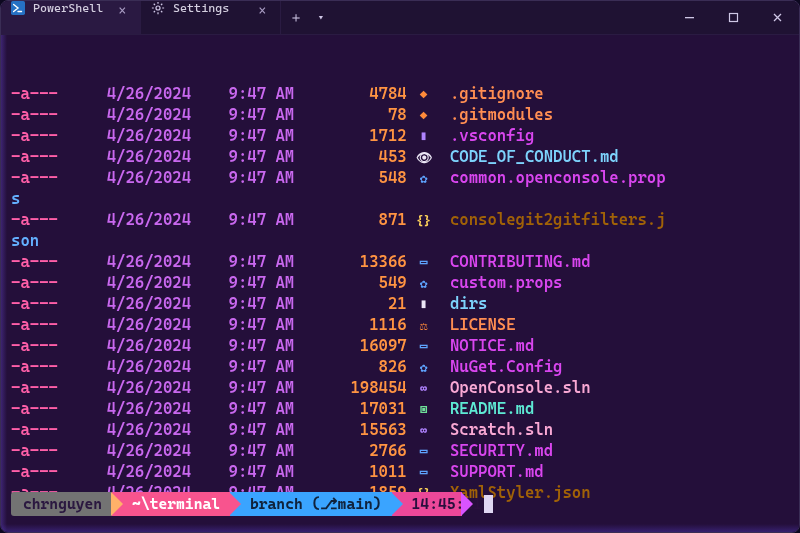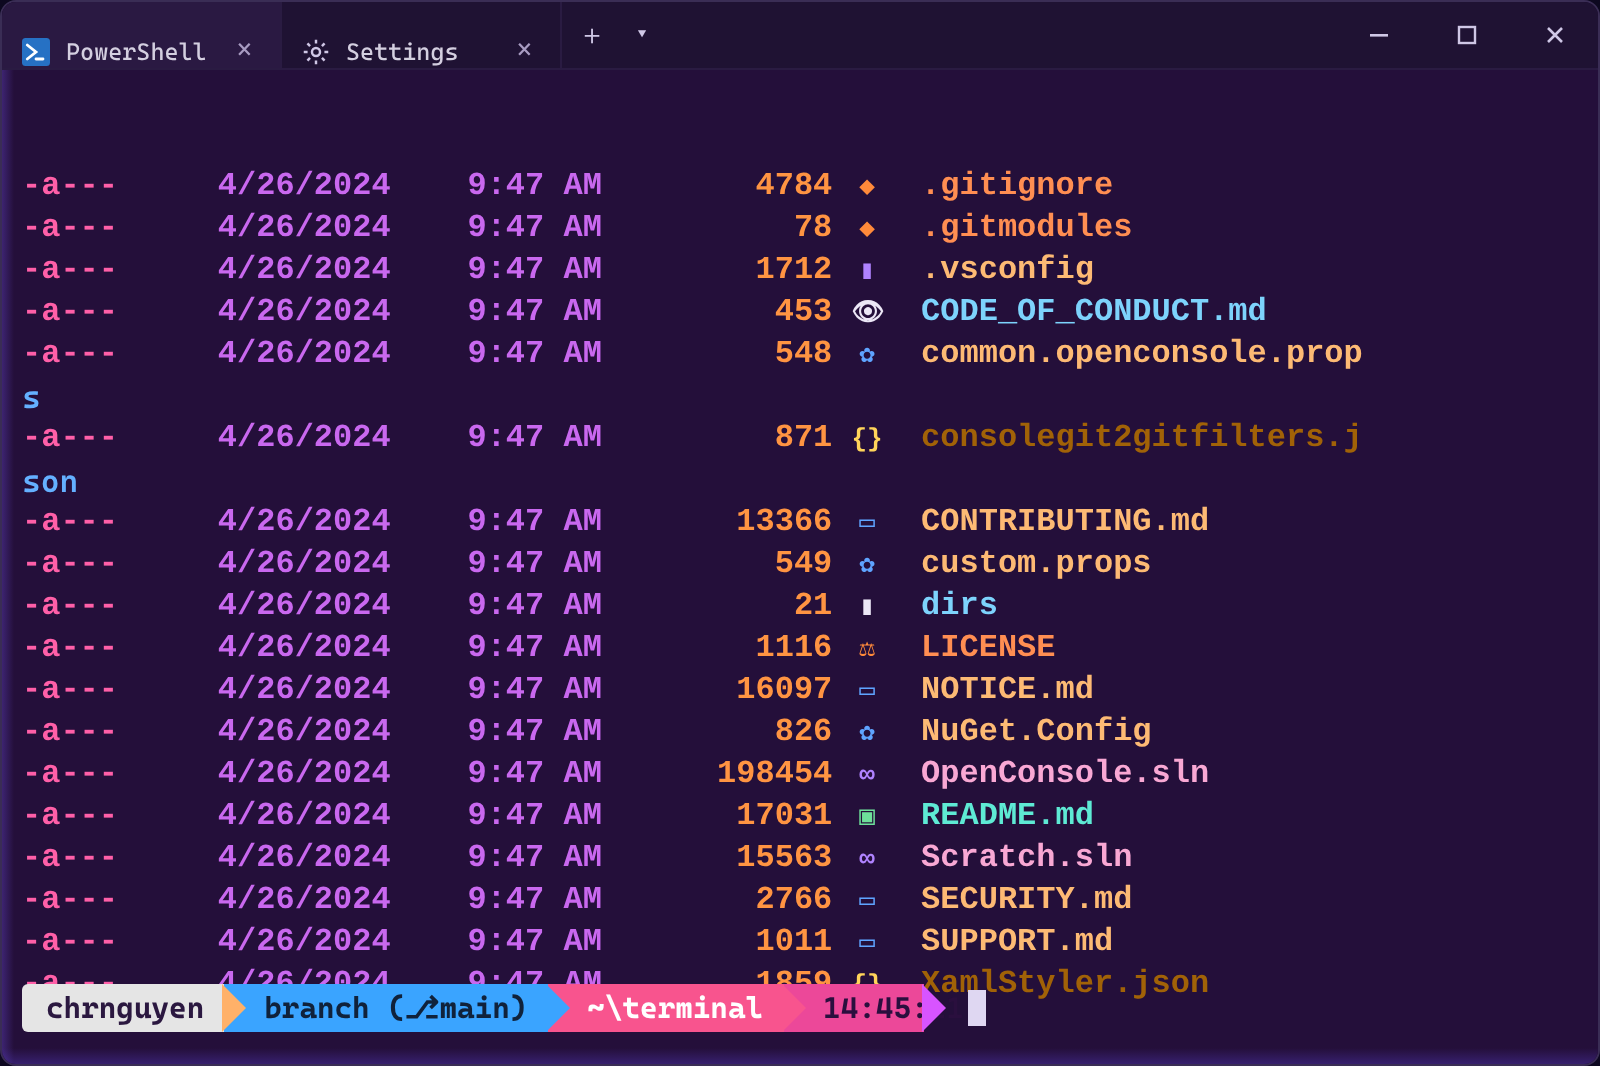--- a/index.html
+++ b/index.html
@@ -19,22 +19,22 @@
   }
   
   .titlebar {
     height: 34px;
     background: #1f1233;
     display: flex;
     align-items: stretch;
     border-bottom: 1px solid #2a1b42;
   }
   .tab {
-    display: flex; align-items: center;
-    padding: 16px 10px 0 10px;
+    display: flex; 
+    padding: 0 10px 0 10px;
     gap: 8px;
     font-size: 12px;
     color: #d4cfe0;
     min-width: 140px;
     border-right: 1px solid #2a1b42;
     position: relative;
   }
   .tab.active { background: #2a1942; }
   .tab .icon { width: 14px; height: 14px; display:flex; align-items:center; justify-content:center; }
   .tab .close {
@@ -67,33 +67,33 @@
     top:34px; left:0; right:0; bottom:0;
     background: #240f3a;
     padding: 6px 10px 10px 10px;
     font-size: 16px;
     line-height: 21px;
     font-weight: 600;
     color: #e9e4f5;
     white-space: pre;
     overflow: hidden;
   }
-  .row { display:block; height:21px;font-family:Liberation Mono, monospace; }
+  .row { display:block; height:21px; }
   .mode  { color:#ff5fa8; display:inline-block; width:6.2ch; }
   .date  { color:#c968ef; display:inline-block; width:10ch; text-align:right; }
   .sp1   { display:inline-block; width:3ch; }
   .time  { color:#c968ef; display:inline-block; width:8ch; text-align:right; }
   .size  { color:#ff9442; display:inline-block; width:12ch; text-align:right; }
   .sp3   { display:inline-block; width:1ch; }
   .ico   { display:inline-block; width:2ch; text-align:center; font-size:13px; }
   .sp4   { display:inline-block; width:2ch; }
   .fname { display:inline-block; }
   .wrapline { color:#64b0ff; height:21px; font-weight:600; }
 
-  .c-blue   { color:#fdba74; }
+  .c-blue   { color:#d946ef; }
   .c-white  { color:#7dd3fc; }
   .c-orange { color:#ff8e52; }
   .c-yellow { color:#a16207; }
   .c-purple { color:#f9a8d4; }
   .c-green  { color:#5eead4; }
 
   .ic-orange { color:#ff8a3a; }
   .ic-white  { color:#ece7f6; }
   .ic-blue   { color:#5fa4ff; }
   .ic-yellow { color:#ffd45a; }
@@ -119,21 +119,21 @@
     height:24px;
   }
   .seg::after{
     content:"";
     position:absolute;
     right:-11px; top:0;
     border-top:12px solid transparent;
     border-bottom:12px solid transparent;
     z-index:2;
   }
-  .seg.user { background:#e5e5e5; color:#2b1840; border-radius:3px 0 0 3px;}
+  .seg.user { background:#737373; color:#2b1840; border-radius:3px 0 0 3px;}
   .seg.user::after{ border-left:12px solid #ffb169; }
   .seg.path { background:#f8548e; color:#fff; padding-left:20px;}
   .seg.path::after{ border-left:12px solid #f8548e; }
   .seg.branch { background:#3aa4ff; color:#10223b; padding-left:20px;}
   .seg.branch::after{ border-left:12px solid #3aa4ff; }
   .seg.time { background:#ec4899; color:#2a0f3e; padding-left:20px;}
   .seg.time::after{ border-left:12px solid #d854ff; }
   .seg.tail { background:transparent; padding-left:20px;}
   .cursor {
     width: 9px; height: 18px;
@@ -210,22 +210,22 @@
       </div>
     </div>
   </div>
 
   <div class="term">
     <div id="rows-host"><div class="row"><span class="mode">-a---</span><span class="sp1"></span><span class="date">4/26/2024</span><span class="sp1"></span><span class="time">9:47 AM</span><span class="size">4784</span><span class="sp3"></span><span class="ico ic-orange">◆</span><span class="sp4"></span><span class="fname c-orange">.gitignore</span></div><div class="row"><span class="mode">-a---</span><span class="sp1"></span><span class="date">4/26/2024</span><span class="sp1"></span><span class="time">9:47 AM</span><span class="size">78</span><span class="sp3"></span><span class="ico ic-orange">◆</span><span class="sp4"></span><span class="fname c-orange">.gitmodules</span></div><div class="row"><span class="mode">-a---</span><span class="sp1"></span><span class="date">4/26/2024</span><span class="sp1"></span><span class="time">9:47 AM</span><span class="size">1712</span><span class="sp3"></span><span class="ico ic-purple">▮</span><span class="sp4"></span><span class="fname c-blue">.vsconfig</span></div><div class="row"><span class="mode">-a---</span><span class="sp1"></span><span class="date">4/26/2024</span><span class="sp1"></span><span class="time">9:47 AM</span><span class="size">453</span><span class="sp3"></span><span class="ico ic-white">👁</span><span class="sp4"></span><span class="fname c-white">CODE_OF_CONDUCT.md</span></div><div class="row"><span class="mode">-a---</span><span class="sp1"></span><span class="date">4/26/2024</span><span class="sp1"></span><span class="time">9:47 AM</span><span class="size">548</span><span class="sp3"></span><span class="ico ic-blue">✿</span><span class="sp4"></span><span class="fname c-blue">common.openconsole.prop</span></div><div class="wrapline">s</div><div class="row"><span class="mode">-a---</span><span class="sp1"></span><span class="date">4/26/2024</span><span class="sp1"></span><span class="time">9:47 AM</span><span class="size">871</span><span class="sp3"></span><span class="ico ic-yellow">{}</span><span class="sp4"></span><span class="fname c-yellow">consolegit2gitfilters.j</span></div><div class="wrapline">son</div><div class="row"><span class="mode">-a---</span><span class="sp1"></span><span class="date">4/26/2024</span><span class="sp1"></span><span class="time">9:47 AM</span><span class="size">13366</span><span class="sp3"></span><span class="ico ic-blue">▭</span><span class="sp4"></span><span class="fname c-blue">CONTRIBUTING.md</span></div><div class="row"><span class="mode">-a---</span><span class="sp1"></span><span class="date">4/26/2024</span><span class="sp1"></span><span class="time">9:47 AM</span><span class="size">549</span><span class="sp3"></span><span class="ico ic-blue">✿</span><span class="sp4"></span><span class="fname c-blue">custom.props</span></div><div class="row"><span class="mode">-a---</span><span class="sp1"></span><span class="date">4/26/2024</span><span class="sp1"></span><span class="time">9:47 AM</span><span class="size">21</span><span class="sp3"></span><span class="ico ic-white">▮</span><span class="sp4"></span><span class="fname c-white">dirs</span></div><div class="row"><span class="mode">-a---</span><span class="sp1"></span><span class="date">4/26/2024</span><span class="sp1"></span><span class="time">9:47 AM</span><span class="size">1116</span><span class="sp3"></span><span class="ico ic-orange">⚖</span><span class="sp4"></span><span class="fname c-orange">LICENSE</span></div><div class="row"><span class="mode">-a---</span><span class="sp1"></span><span class="date">4/26/2024</span><span class="sp1"></span><span class="time">9:47 AM</span><span class="size">16097</span><span class="sp3"></span><span class="ico ic-blue">▭</span><span class="sp4"></span><span class="fname c-blue">NOTICE.md</span></div><div class="row"><span class="mode">-a---</span><span class="sp1"></span><span class="date">4/26/2024</span><span class="sp1"></span><span class="time">9:47 AM</span><span class="size">826</span><span class="sp3"></span><span class="ico ic-blue">✿</span><span class="sp4"></span><span class="fname c-blue">NuGet.Config</span></div><div class="row"><span class="mode">-a---</span><span class="sp1"></span><span class="date">4/26/2024</span><span class="sp1"></span><span class="time">9:47 AM</span><span class="size">198454</span><span class="sp3"></span><span class="ico ic-purple">∞</span><span class="sp4"></span><span class="fname c-purple">OpenConsole.sln</span></div><div class="row"><span class="mode">-a---</span><span class="sp1"></span><span class="date">4/26/2024</span><span class="sp1"></span><span class="time">9:47 AM</span><span class="size">17031</span><span class="sp3"></span><span class="ico ic-green">▣</span><span class="sp4"></span><span class="fname c-green">README.md</span></div><div class="row"><span class="mode">-a---</span><span class="sp1"></span><span class="date">4/26/2024</span><span class="sp1"></span><span class="time">9:47 AM</span><span class="size">15563</span><span class="sp3"></span><span class="ico ic-purple">∞</span><span class="sp4"></span><span class="fname c-purple">Scratch.sln</span></div><div class="row"><span class="mode">-a---</span><span class="sp1"></span><span class="date">4/26/2024</span><span class="sp1"></span><span class="time">9:47 AM</span><span class="size">2766</span><span class="sp3"></span><span class="ico ic-blue">▭</span><span class="sp4"></span><span class="fname c-blue">SECURITY.md</span></div><div class="row"><span class="mode">-a---</span><span class="sp1"></span><span class="date">4/26/2024</span><span class="sp1"></span><span class="time">9:47 AM</span><span class="size">1011</span><span class="sp3"></span><span class="ico ic-blue">▭</span><span class="sp4"></span><span class="fname c-blue">SUPPORT.md</span></div><div class="row"><span class="mode">-a---</span><span class="sp1"></span><span class="date">4/26/2024</span><span class="sp1"></span><span class="time">9:47 AM</span><span class="size">1859</span><span class="sp3"></span><span class="ico ic-yellow">{}</span><span class="sp4"></span><span class="fname c-yellow">XamlStyler.json</span></div></div>
 
     
     <div class="promptbar">
       <div class="seg user"><span>chrnguyen</span></div>
+      <div class="seg path"><span>~\terminal</span></div>
       <div class="seg branch"><span>branch (⎇main)</span></div>
-      <div class="seg path"><span>~\terminal</span></div>
       <div class="seg time"><span>14:45:11</span></div>
       <div class="seg tail"><span class="cursor"></span></div>
     </div>
   </div>
 
   <div class="glow-left"></div>
   <div class="glow-bottom"></div>
 </div>
 
 </body></html>

